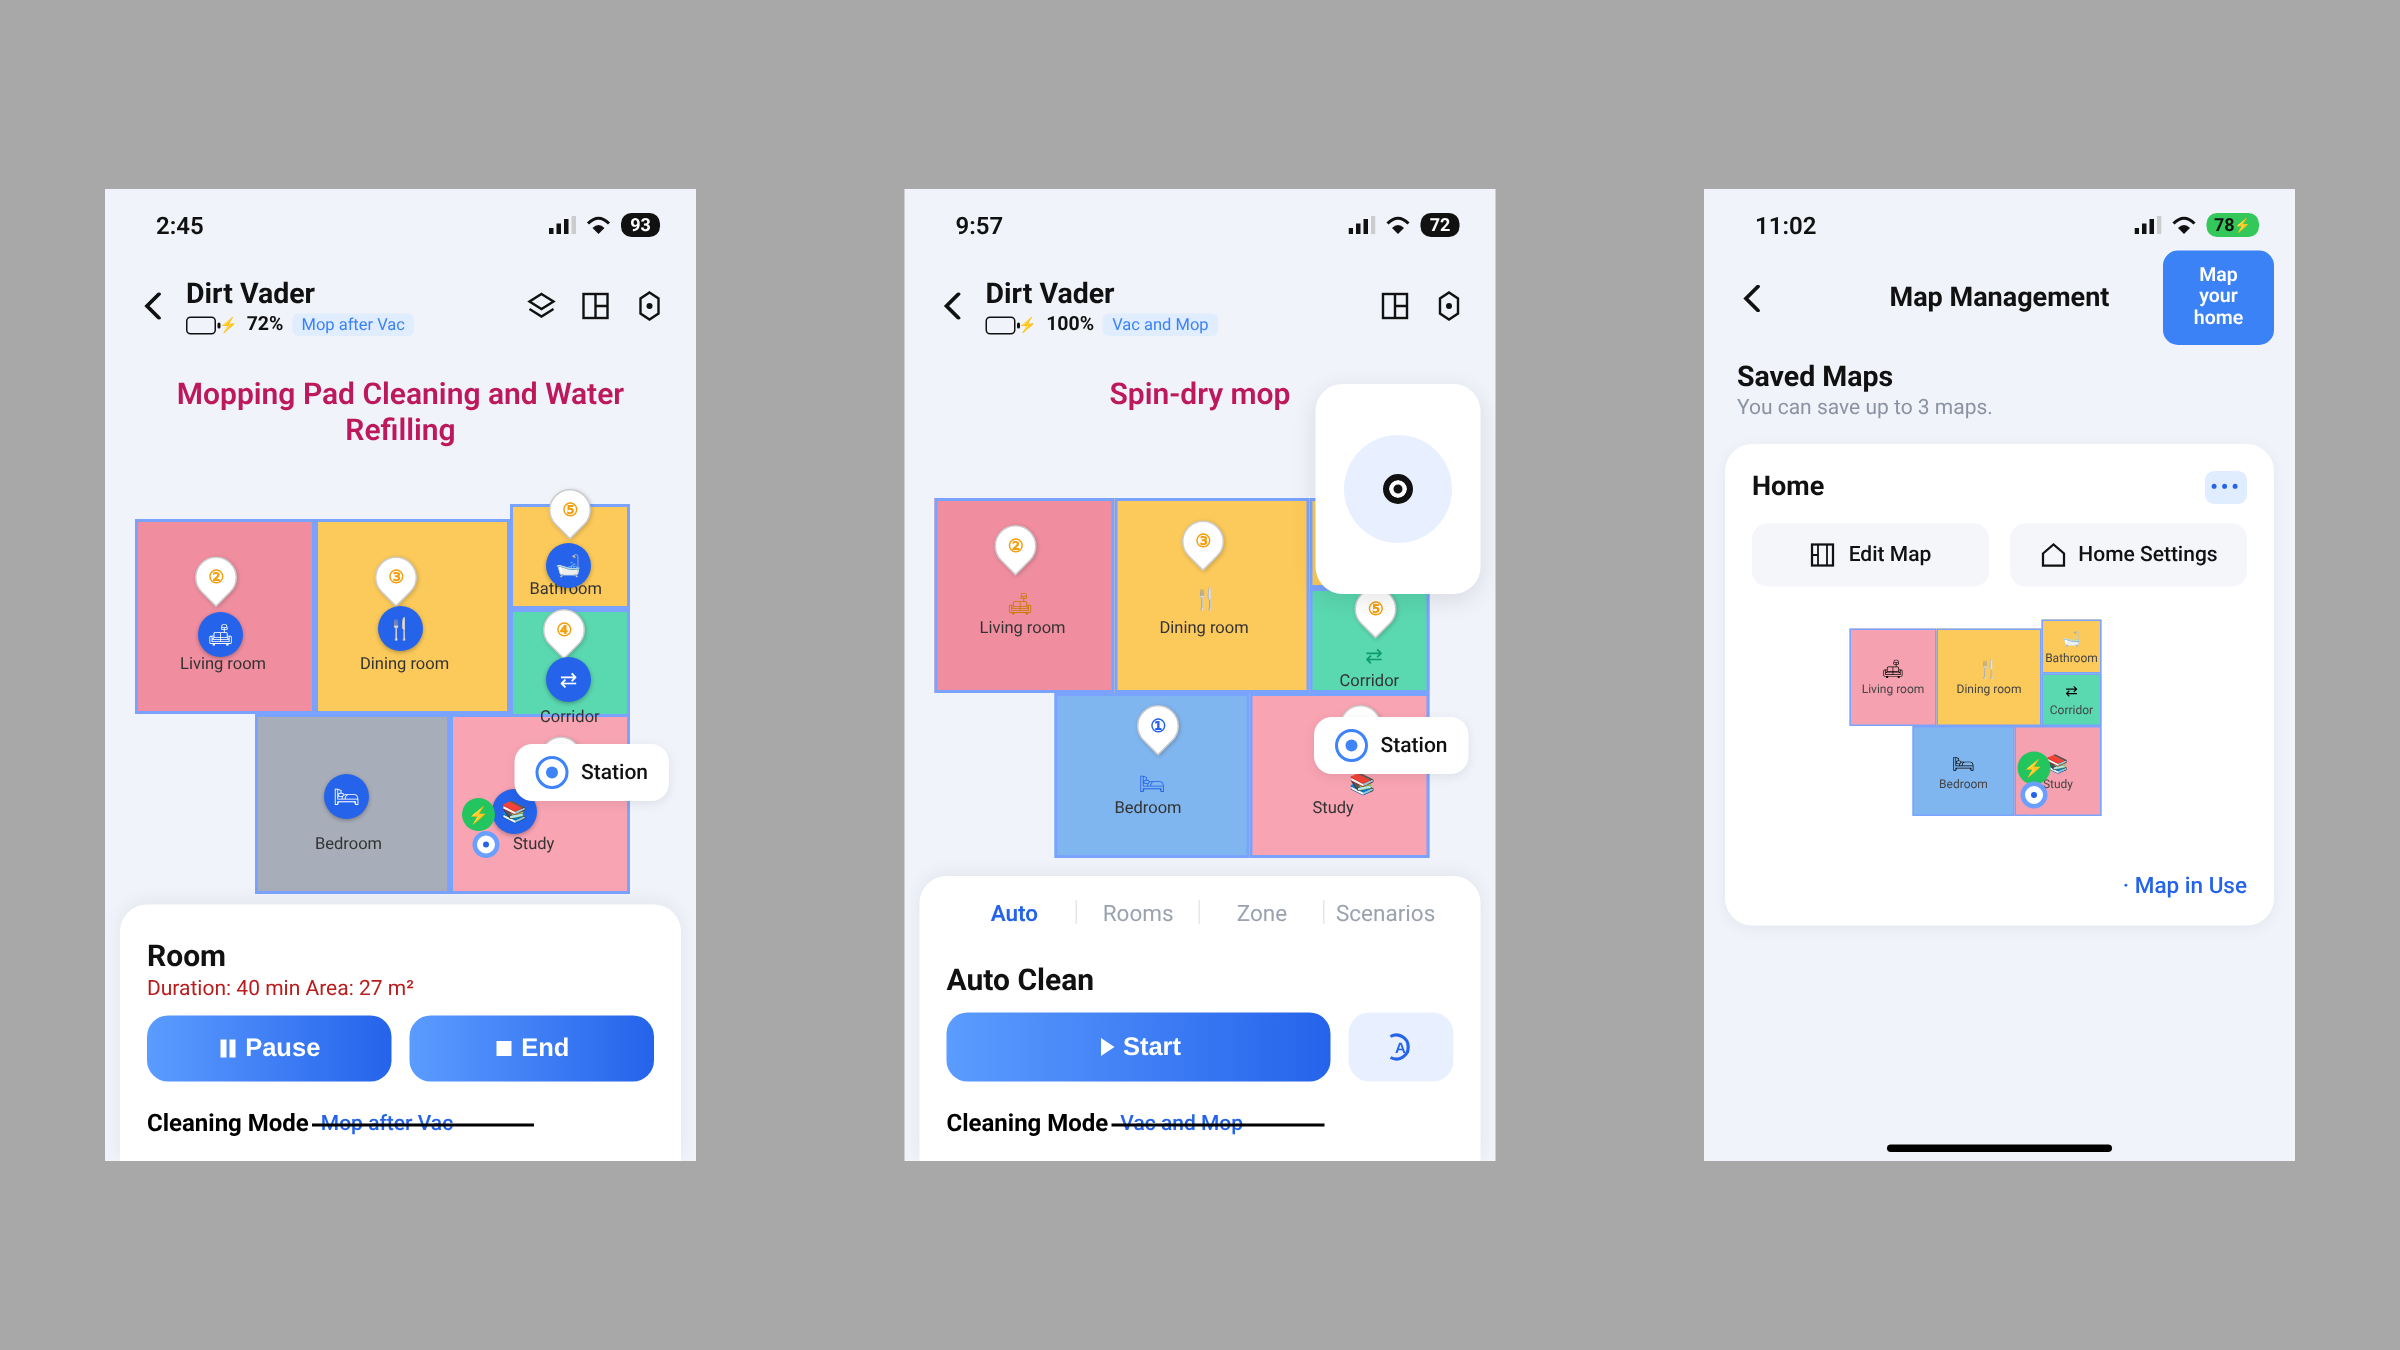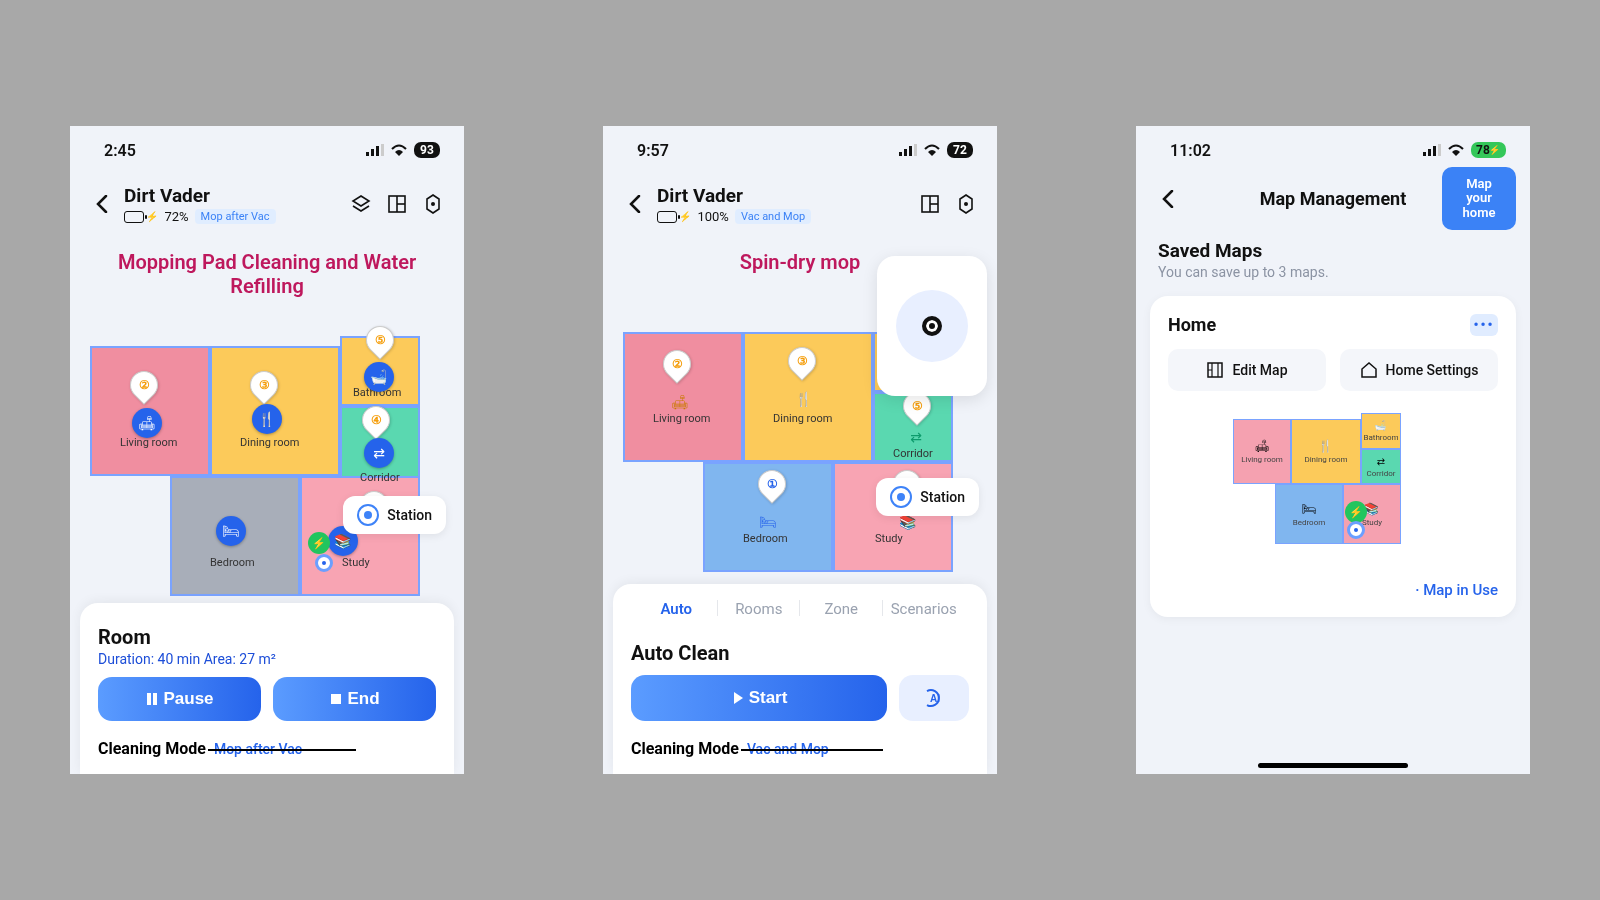--- a/index.html
+++ b/index.html
@@ -35,21 +35,21 @@
   .header {
     display: flex; align-items: center; padding: 10px 20px; gap: 10px;
   }
   .back-btn { width: 24px; height: 24px; display:flex; align-items:center; justify-content:center; cursor:pointer; }
   .header-title-wrap { flex: 1; }
   .device-name { font-size: 19px; font-weight: 700; color: #111; }
   .device-sub { display: flex; align-items: center; gap: 6px; margin-top: 2px; }
   .batt-icon { width: 20px; height: 12px; border: 1.5px solid #111; border-radius: 3px; position: relative; }
   .batt-icon::after { content:""; position:absolute; right:-4px; top:3px; width:2px; height:4px; background:#111; border-radius:1px; }
   .batt-fill { height: 100%; background: #34c759; border-radius: 1px; }
-  .batt-pct { font-size: 13px; color: #111; font-weight: 400; }
+  .batt-pct { font-size: 13px; color: #111; font-weight: 700; }
   .mode-chip {
     font-size: 11px; color: #3b82f6; background: #e0edff; border-radius: 4px; padding: 1px 6px;
   }
   .header-icons { display: flex; gap: 14px; align-items:center; }
   .hicon { width: 22px; height: 22px; cursor:pointer; display:flex; align-items:center; justify-content:center; }
   
   .banner-text {
     text-align: center; color: #be185d; font-size: 20px; font-weight: 600; padding: 16px 10px 8px;
   }
   
@@ -114,21 +114,21 @@
   }
   .tabs-row { display:flex; gap:0; border-bottom:1px solid transparent; }
   .tab {
     flex:1; text-align:center; font-size:15px; color:#9aa2b0; padding:4px 0 10px; cursor:pointer;
     position:relative;
   }
   .tab.active { color:#2563eb; font-weight:600; }
   .tab:not(:last-child)::after{content:"";position:absolute;right:0;top:4px;height:16px;width:1px;background:#e5e7eb;}
   .tabs-container { background:#fff; border-radius:14px; padding:4px; margin-bottom:8px; }
   .section-title { font-size:20px; font-weight:700; color:#111; margin: 6px 0 2px; }
-  .section-sub { font-size:14px; color:#1d4ed8; margin-bottom:10px; }
+  .section-sub { font-size:14px; color:#b91c1c; margin-bottom:10px; }
   .btn-row { display:flex; gap:12px; }
   .btn {
     flex:1; background: linear-gradient(90deg,#5b9cff,#2563eb); color:#fff; border:none;
     border-radius:14px; font-size:17px; font-weight:600; padding:12px 0;
     display:flex; align-items:center; justify-content:center; gap:4px; cursor:pointer;
   }
   .btn.light { background:#e8efff; color:#2563eb; flex:0 0 70px; }
   .cleaning-mode-row { display:flex; align-items:center; gap:4px; margin-top:18px; font-size:16px; font-weight:700;}
   .mode-strike {
     font-size:14px; color:#2563eb; font-weight:500; position:relative; padding:0 4px;

